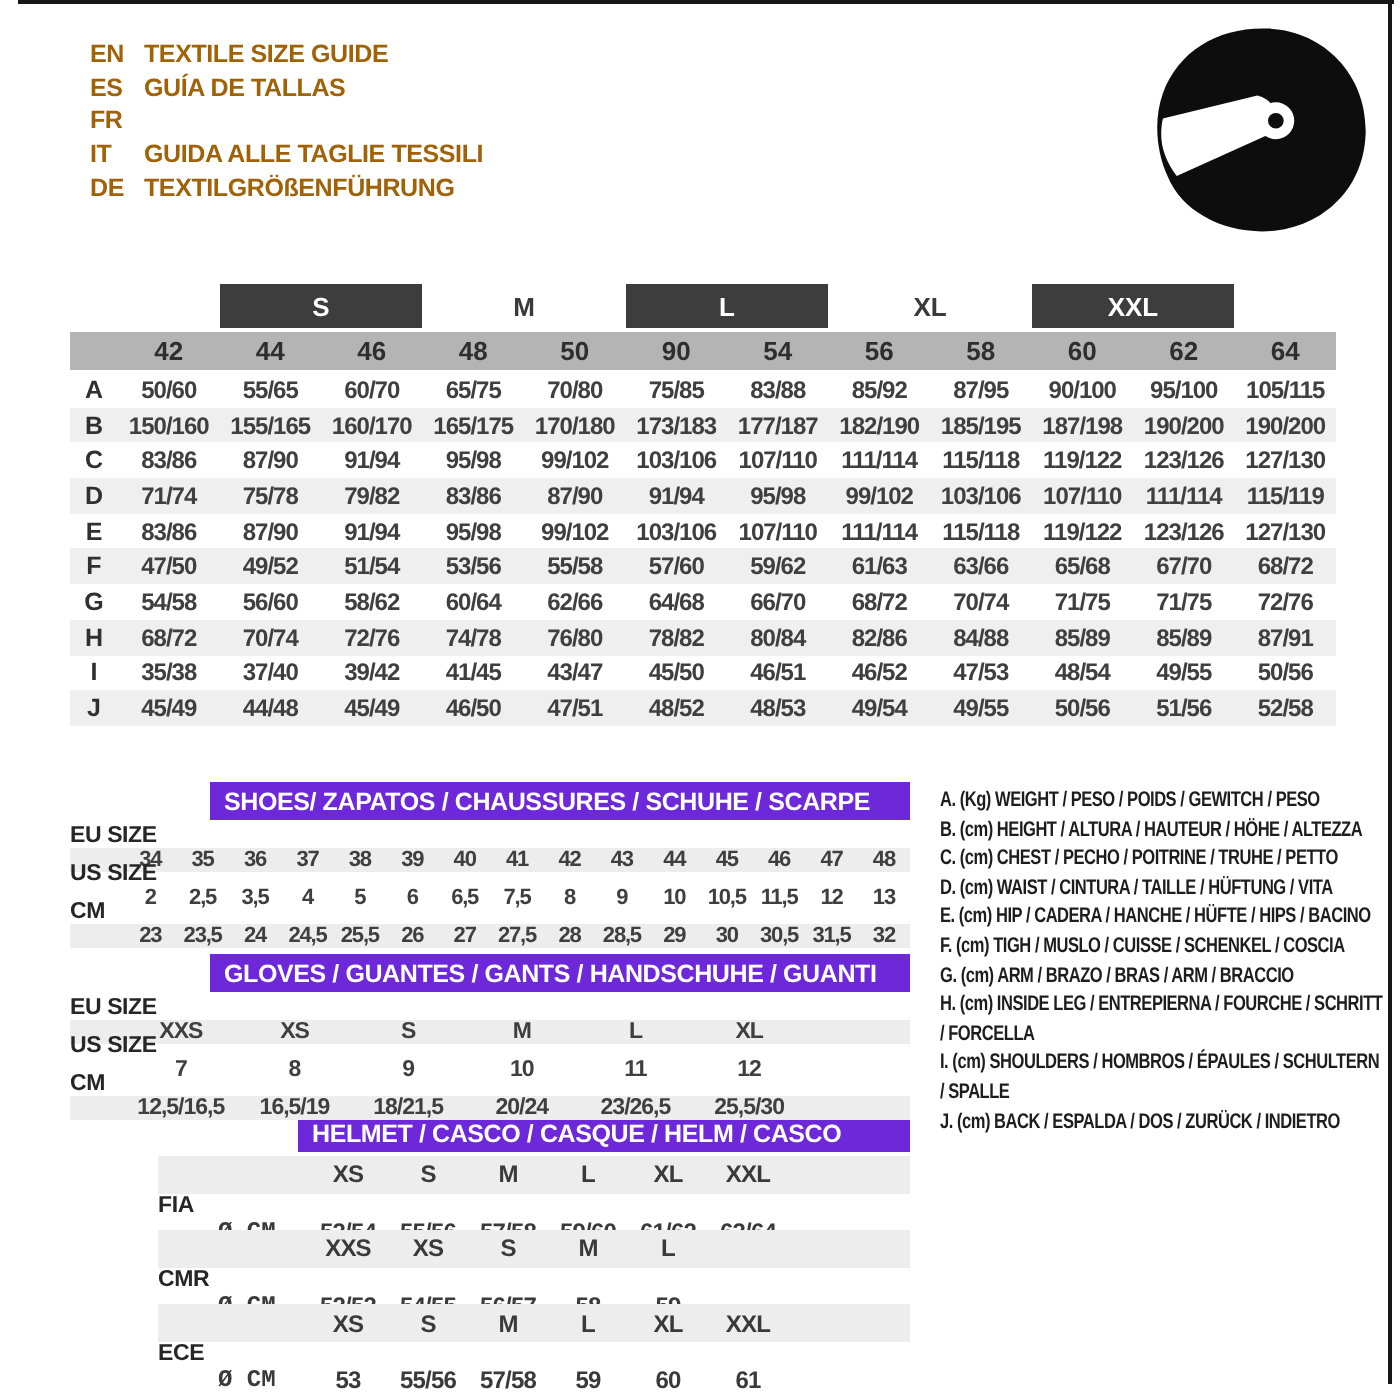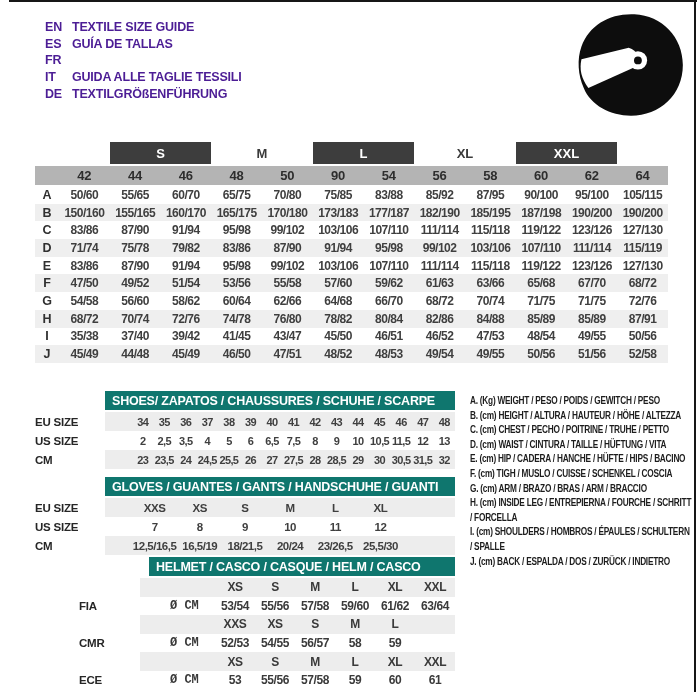--- a/index.html
+++ b/index.html
@@ -2,41 +2,41 @@
 <html><head>
 <meta charset="utf-8">
 <style>
   html,body{margin:0;padding:0;}
   body{width:700px;height:700px;background:#fff;font-family:"Liberation Sans",sans-serif;}
   .page{position:relative;width:700px;height:700px;overflow:hidden;color:#3a3a3a;}
   .frame-top{position:absolute;left:9px;top:0;width:688px;height:2px;background:#161616;}
   .frame-right{position:absolute;top:0;left:694px;width:2px;height:692px;background:#161616;}
 
   .languages{position:absolute;left:45px;top:19px;}
-  .lang-row{display:flex;height:16.6px;align-items:center;font-weight:bold;font-size:12.5px;color:#4c1d95;letter-spacing:-0.2px;}
+  .lang-row{display:flex;height:16.6px;align-items:center;font-weight:bold;font-size:12.5px;color:#a16207;letter-spacing:-0.2px;}
   .lang-code{width:27px;}
 
   .helmet-wrap{position:absolute;left:572px;top:12px;width:118px;height:106px;}
   .helmet-wrap svg{width:100%;height:100%;}
 
   .size-table{position:absolute;left:35px;top:142px;width:633px;}
   .grid{display:grid;grid-template-columns:24px repeat(12,1fr);}
   .grp-row{display:grid;grid-template-columns:24px repeat(12,1fr);height:22px;margin-bottom:2px;}
   .grp{display:flex;align-items:center;justify-content:center;font-size:13px;font-weight:bold;color:#3a3a3a;}
   .grp.bar{background:#3d3d3d;color:#fff;}
   .num-row{height:19px;background:#b4b4b4;margin-bottom:1px;}
   .ncell{display:flex;align-items:center;justify-content:center;font-size:13px;font-weight:bold;color:#2e2e2e;}
   .drow{height:17.7px;}
   .drow.alt{background:#efefef;}
   .lcell{display:flex;align-items:center;justify-content:center;font-size:12.5px;font-weight:bold;color:#303030;}
   .vcell{display:flex;align-items:center;justify-content:center;font-size:12px;font-weight:bold;letter-spacing:-0.5px;white-space:nowrap;color:#3f3f3f;}
 
   .lower{position:absolute;left:35px;top:391px;width:420px;}
-  .sec-header{margin-left:70px;height:19px;background:#0f766e;color:#fff;font-weight:bold;font-size:12.5px;display:flex;align-items:center;padding-left:7px;letter-spacing:-0.2px;margin-bottom:2px;white-space:nowrap;}
-  .srow{display:flex;height:19px;}
+  .sec-header{margin-left:70px;height:19px;background:#6d28d9;color:#fff;font-weight:bold;font-size:12.5px;display:flex;align-items:center;padding-left:7px;letter-spacing:-0.2px;margin-bottom:2px;white-space:nowrap;}
+  .srow{display:flex;height:19px;flex-direction:column;}
   .rlabel{width:70px;display:flex;align-items:center;font-size:11.5px;font-weight:bold;color:#262626;letter-spacing:-0.2px;}
   .rvals{flex:1;display:flex;padding-left:27px;}
   .rvals.gray{background:#ededed;}
   .cell{flex:1;display:flex;align-items:center;justify-content:center;font-weight:bold;color:#3f3f3f;white-space:nowrap;}
   #shoesRows .cell{font-size:11px;letter-spacing:-0.6px;}
   #glovesRows .cell{font-size:11.5px;letter-spacing:-0.5px;}
   .gfill{width:52px;}
   .unit{width:45px;display:flex;align-items:center;font-size:12px;font-weight:bold;padding-left:3px;white-space:nowrap;font-family:Liberation Mono, monospace;}
   .hcell{width:40px;display:flex;align-items:center;justify-content:center;font-size:12px;font-weight:bold;letter-spacing:-0.4px;white-space:nowrap;}
   .hfill{flex:1;}

